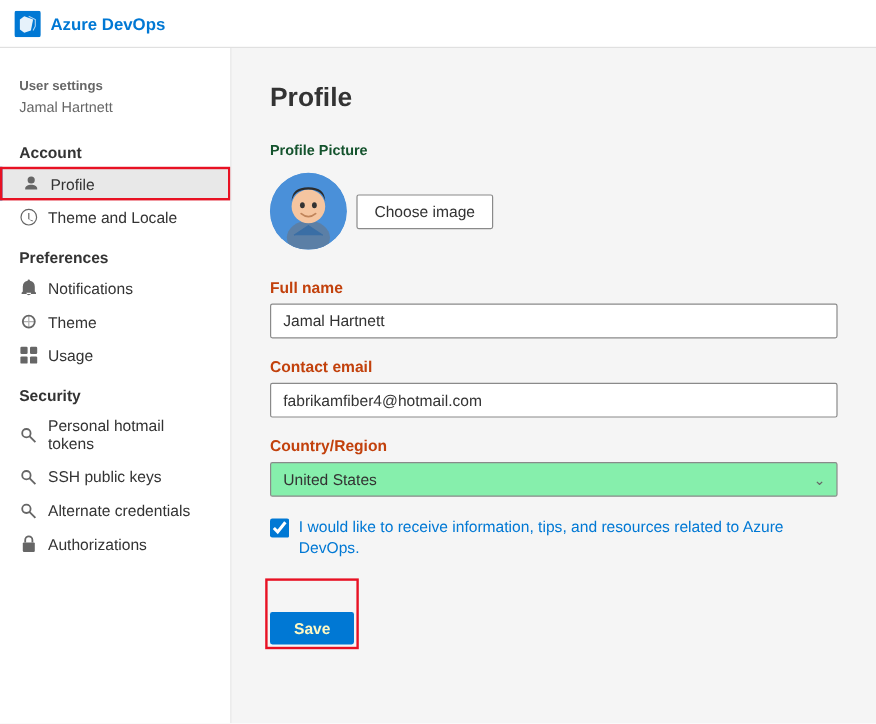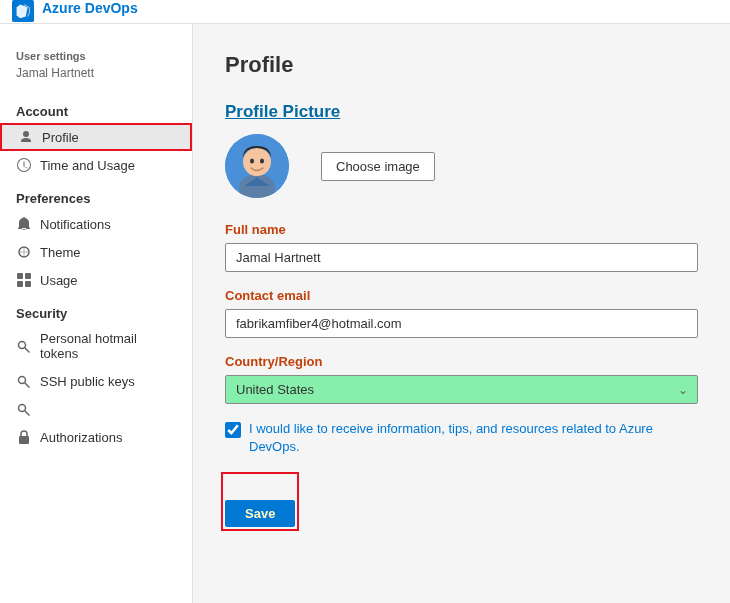--- a/index.html
+++ b/index.html
@@ -1,41 +1,41 @@
 <!DOCTYPE html>
 <html><head>
   <meta charset="utf-8">
   <style>
     * { box-sizing: border-box; margin: 0; padding: 0; }
     body { font-family: "Segoe UI", Arial, sans-serif; font-size: 14px; color: #333; background: #fff; display: flex; flex-direction: column; width: 730px; height: 603px; overflow: hidden; }
 
     
-    .top-bar { height: 24px; background: #fff; border-bottom: 1px solid #e0e0e0; display: flex; padding: 0 12px; gap: 8px; flex-shrink: 0; }
+    .top-bar { height: 40px; background: #fff; border-bottom: 1px solid #e0e0e0; display: flex; align-items: center; padding: 0 12px; gap: 8px; flex-shrink: 0; }
     .top-bar-logo { width: 22px; height: 22px; }
     .top-bar-title { color: #0078d4; font-size: 14px; font-weight: 600; }
 
     
     .layout { display: flex; flex: 1; overflow: hidden; }
 
     
     .sidebar { width: 193px; border-right: 1px solid #e0e0e0; background: #fff; padding: 16px 0; overflow-y: auto; flex-shrink: 0; }
     .sidebar-heading { font-size: 11px; font-weight: 600; color: #666; padding: 10px 16px 4px 16px; text-transform: none; }
     .sidebar-user { font-size: 12px; color: #666; padding: 0 16px 12px 16px; }
     .sidebar-section-title { font-size: 13px; font-weight: 600; color: #333; padding: 12px 16px 4px 16px; }
     .sidebar-item { display: flex; align-items: center; gap: 8px; padding: 6px 16px; cursor: pointer; color: #333; font-size: 13px; text-decoration: none; }
     .sidebar-item.active { background: #e8e8e8; border-left: 2px solid #0078d4; outline: 2px solid #e81123; outline-offset: -2px; }
     .sidebar-item .item-icon { width: 16px; height: 16px; display: inline-flex; align-items: center; justify-content: center; color: #666; font-size: 14px; flex-shrink: 0; }
 
     
     .main { flex: 1; background: #f5f5f5; padding: 28px 32px; overflow-y: auto; }
     .page-title { font-size: 22px; font-weight: 600; color: #333; margin-bottom: 24px; }
 
-    .section-label { font-size: 17px; font-weight: 600; color: #0369a1; margin-bottom: 12px; text-decoration: underline; }
-
-    .profile-pic-row { display: flex; align-items: center; gap: 32px; margin-bottom: 24px; }
+    .section-label { font-size: 12px; font-weight: 600; color: #14532d; margin-bottom: 12px; }
+
+    .profile-pic-row { display: flex; align-items: center; gap: 8px; margin-bottom: 24px; }
     .avatar { width: 64px; height: 64px; border-radius: 50%; background: #4a90d9; display: flex; align-items: center; justify-content: center; overflow: hidden; flex-shrink: 0; }
     .avatar svg { width: 64px; height: 64px; }
 
     .choose-image-btn { padding: 6px 14px; background: #fff; border: 1px solid #8a8a8a; color: #333; font-size: 13px; cursor: pointer; border-radius: 2px; }
 
     .field-group { margin-bottom: 16px; }
     .field-label { font-size: 13px; font-weight: 600; color: #c2410c; margin-bottom: 6px; }
     .field-input { width: 100%; padding: 6px 10px; border: 1px solid #8a8a8a; border-radius: 2px; font-size: 13px; color: #333; background: #fff; outline: none; }
 
     .field-select-wrapper { position: relative; }
@@ -75,21 +75,21 @@
         </svg>
       </span>
       <span>Profile</span>
     </div>
     <div class="sidebar-item">
       <span class="item-icon">
         <svg width="16" height="16" viewBox="0 0 16 16" fill="currentColor">
           <path d="M8 1a7 7 0 1 0 0 14A7 7 0 0 0 8 1zm0 1a6 6 0 1 1 0 12A6 6 0 0 1 8 2zm.5 2.5h-1v5l3.5 2.1.5-.8-3-.9V4.5z"></path>
         </svg>
       </span>
-      <span>Time and Usage</span>
+      <span>Theme and Locale</span>
     </div>
 
     <div class="sidebar-section-title">Preferences</div>
     <div class="sidebar-item">
       <span class="item-icon">
         <svg width="16" height="16" viewBox="0 0 16 16" fill="currentColor">
           <path d="M8 1a1 1 0 0 1 1 1 5 5 0 0 1 4 4.9V11l1 1v1H2v-1l1-1V6.9A5 5 0 0 1 7 2a1 1 0 0 1 1-1zm0 13a2 2 0 0 0 2-2H6a2 2 0 0 0 2 2z"></path>
         </svg>
       </span>
       <span>Notifications</span>
@@ -134,20 +134,21 @@
       </span>
       <span>SSH public keys</span>
     </div>
     <div class="sidebar-item">
       <span class="item-icon">
         <svg width="16" height="16" viewBox="0 0 16 16" fill="currentColor">
           <circle cx="6" cy="7" r="3.5" stroke="currentColor" stroke-width="1.5" fill="none"></circle>
           <path d="M8.5 9.5l5 5" stroke="currentColor" stroke-width="1.5"></path>
         </svg>
       </span>
+      <span>Alternate credentials</span>
     </div>
     <div class="sidebar-item">
       <span class="item-icon">
         <svg width="16" height="16" viewBox="0 0 16 16" fill="currentColor">
           <rect x="3" y="7" width="10" height="8" rx="1"></rect>
           <path d="M5 7V5a3 3 0 0 1 6 0v2" stroke="currentColor" stroke-width="1.5" fill="none"></path>
         </svg>
       </span>
       <span>Authorizations</span>
     </div>

